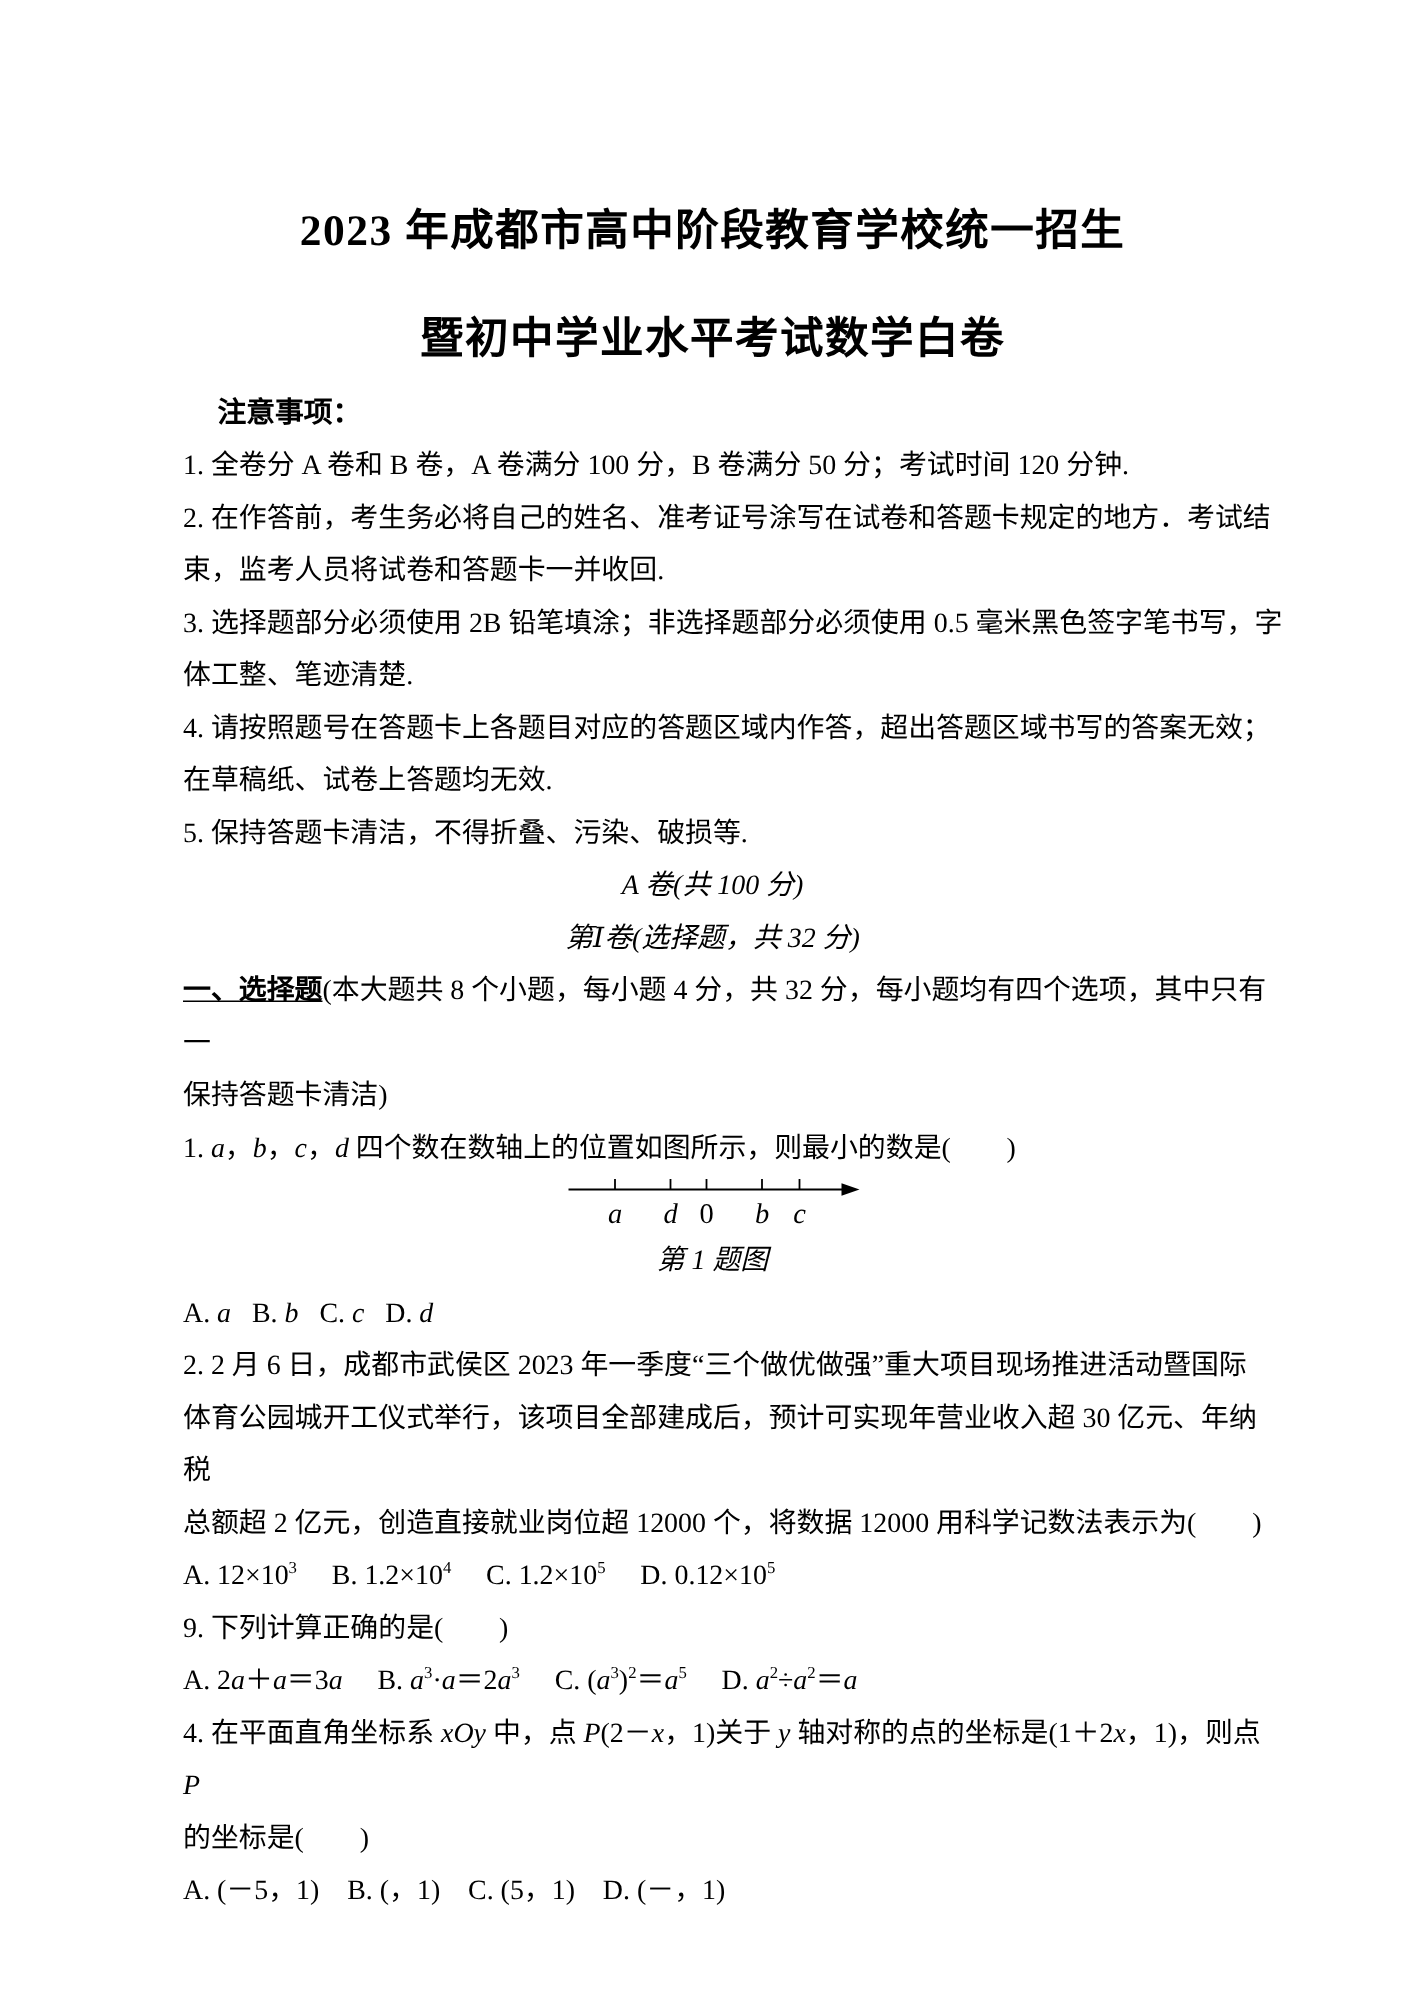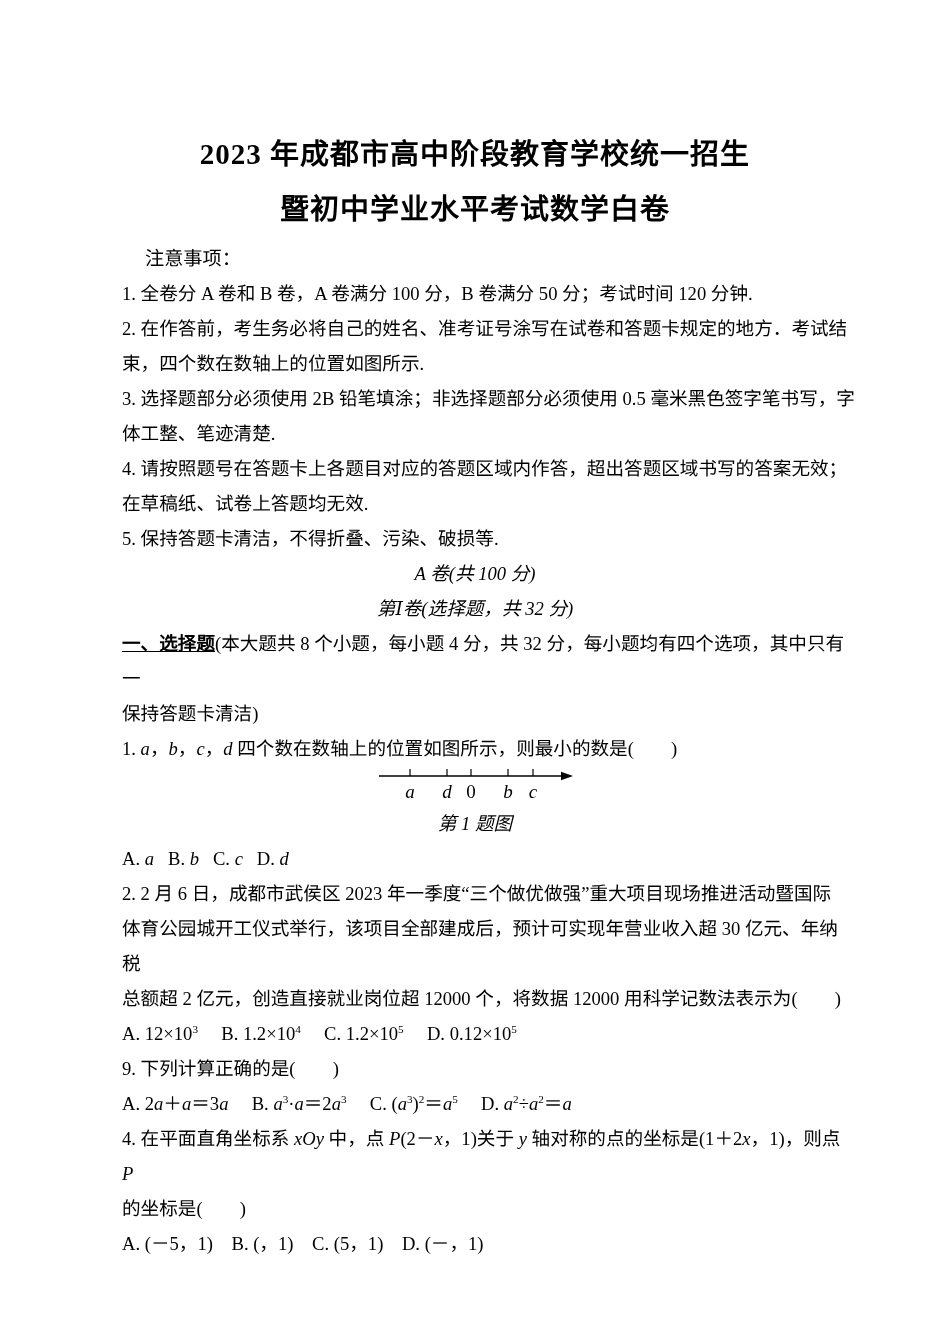--- a/index.html
+++ b/index.html
@@ -15,30 +15,30 @@
   .page { width: 950px; height: 1272px; overflow: hidden; }
 
   .titles { padding-top: 138px; }
   .title {
     text-align: center;
     font-weight: bold;
     font-size: 29px;
     line-height: 32px;
     letter-spacing: 1px;
   }
-  .title-gap { margin-top: 23px; }
+  .title-gap { margin-top: 40px; }
 
   .content { padding-left: 122px; padding-right: 95px; }
 
   .line {
     line-height: 35px;
     white-space: pre-wrap;
   }
   .notice-heading {
-    font-weight: normal;
+    font-weight: bold;
     margin-top: 16px;
     padding-left: 23px;
     font-size: 19.2px;
   }
   .center-line {
     text-align: center;
     margin-left: -122px;
     margin-right: -95px;
     font-style: italic;
   }
@@ -67,21 +67,21 @@
   <header class="titles">
     <div class="title">2023 年成都市高中阶段教育学校统一招生</div>
     <div class="title title-gap">暨初中学业水平考试数学白卷</div>
   </header>
 
   <main class="content">
 
     <div class="line notice-heading">注意事项：</div>
     <div class="line">1. 全卷分 A 卷和 B 卷，A 卷满分 100 分，B 卷满分 50 分；考试时间 120 分钟.</div>
     <div class="line">2. 在作答前，考生务必将自己的姓名、准考证号涂写在试卷和答题卡规定的地方．考试结</div>
-    <div class="line">束，四个数在数轴上的位置如图所示.</div>
+    <div class="line">束，监考人员将试卷和答题卡一并收回.</div>
     <div class="line">3. 选择题部分必须使用 2B 铅笔填涂；非选择题部分必须使用 0.5 毫米黑色签字笔书写，字</div>
     <div class="line">体工整、笔迹清楚.</div>
     <div class="line">4. 请按照题号在答题卡上各题目对应的答题区域内作答，超出答题区域书写的答案无效；</div>
     <div class="line">在草稿纸、试卷上答题均无效.</div>
     <div class="line">5. 保持答题卡清洁，不得折叠、污染、破损等.</div>
 
     <div class="line center-line">A 卷(共 100 分)</div>
     <div class="line center-line">第Ⅰ卷(选择题，共 32 分)</div>
 
     <div class="line"><span class="run-b">一、选择题</span><span>(本大题共 8 个小题，每小题 4 分，共 32 分，每小题均有四个选项，其中只有一</span></div>

